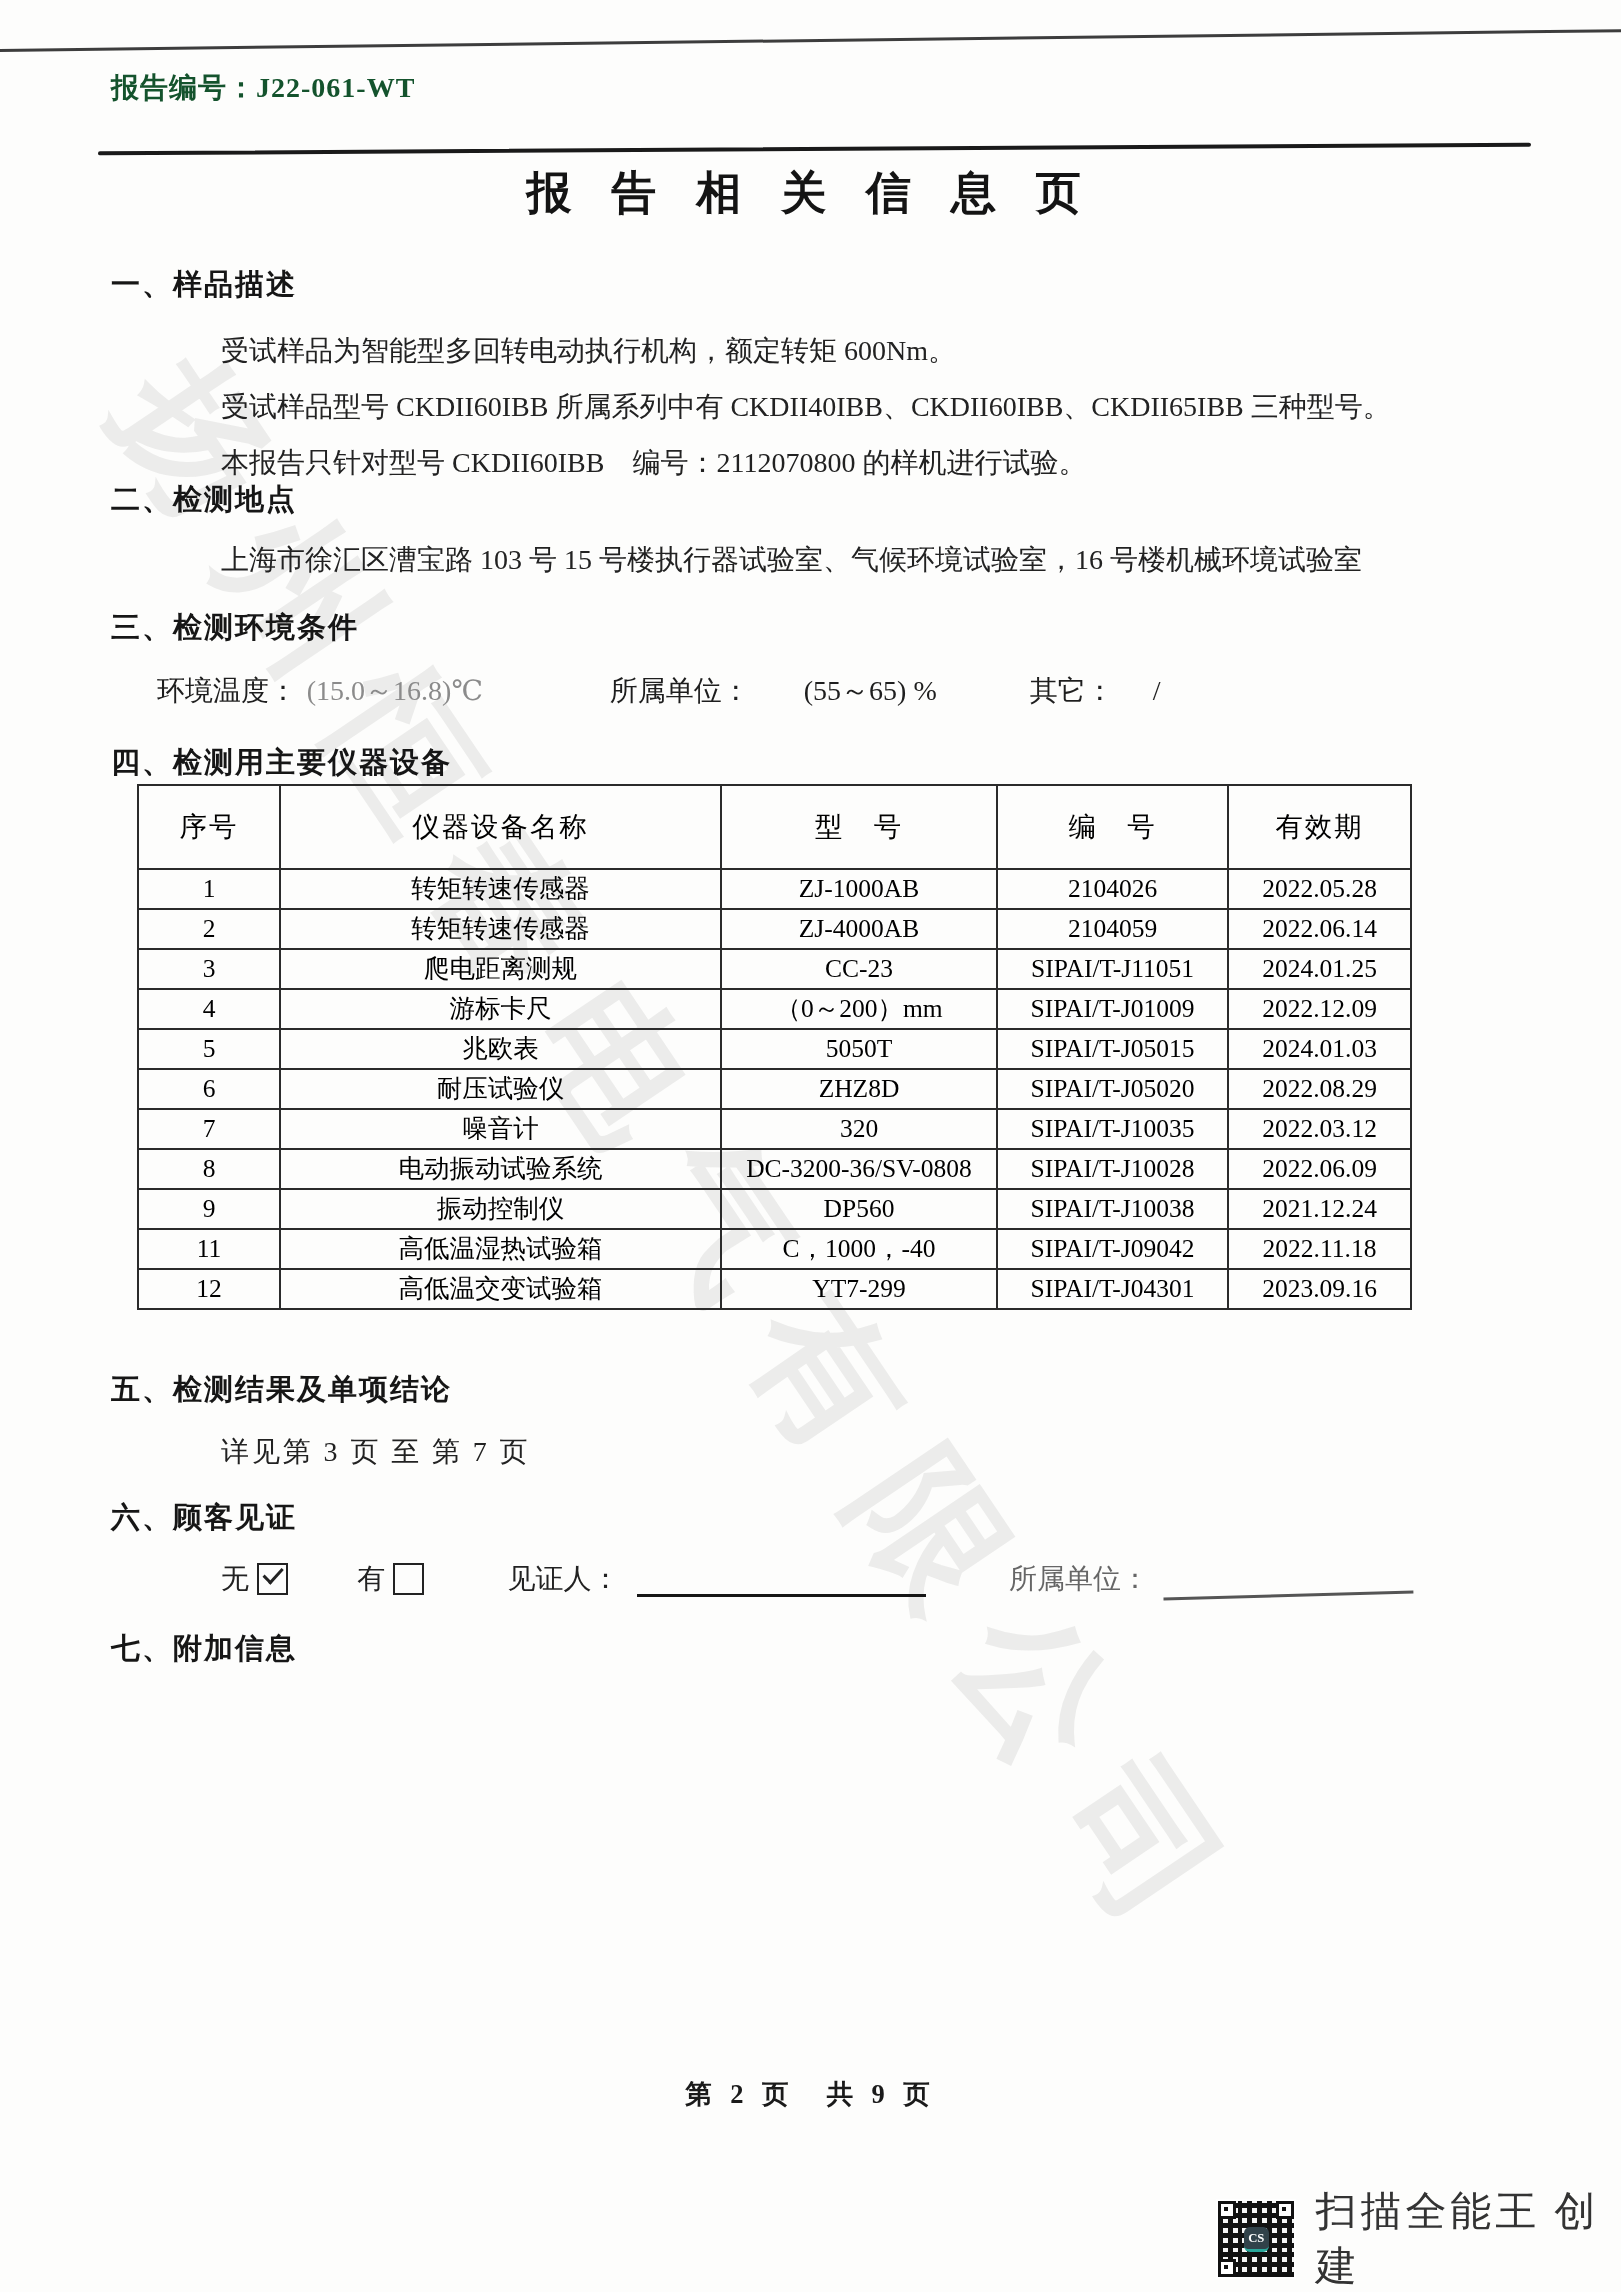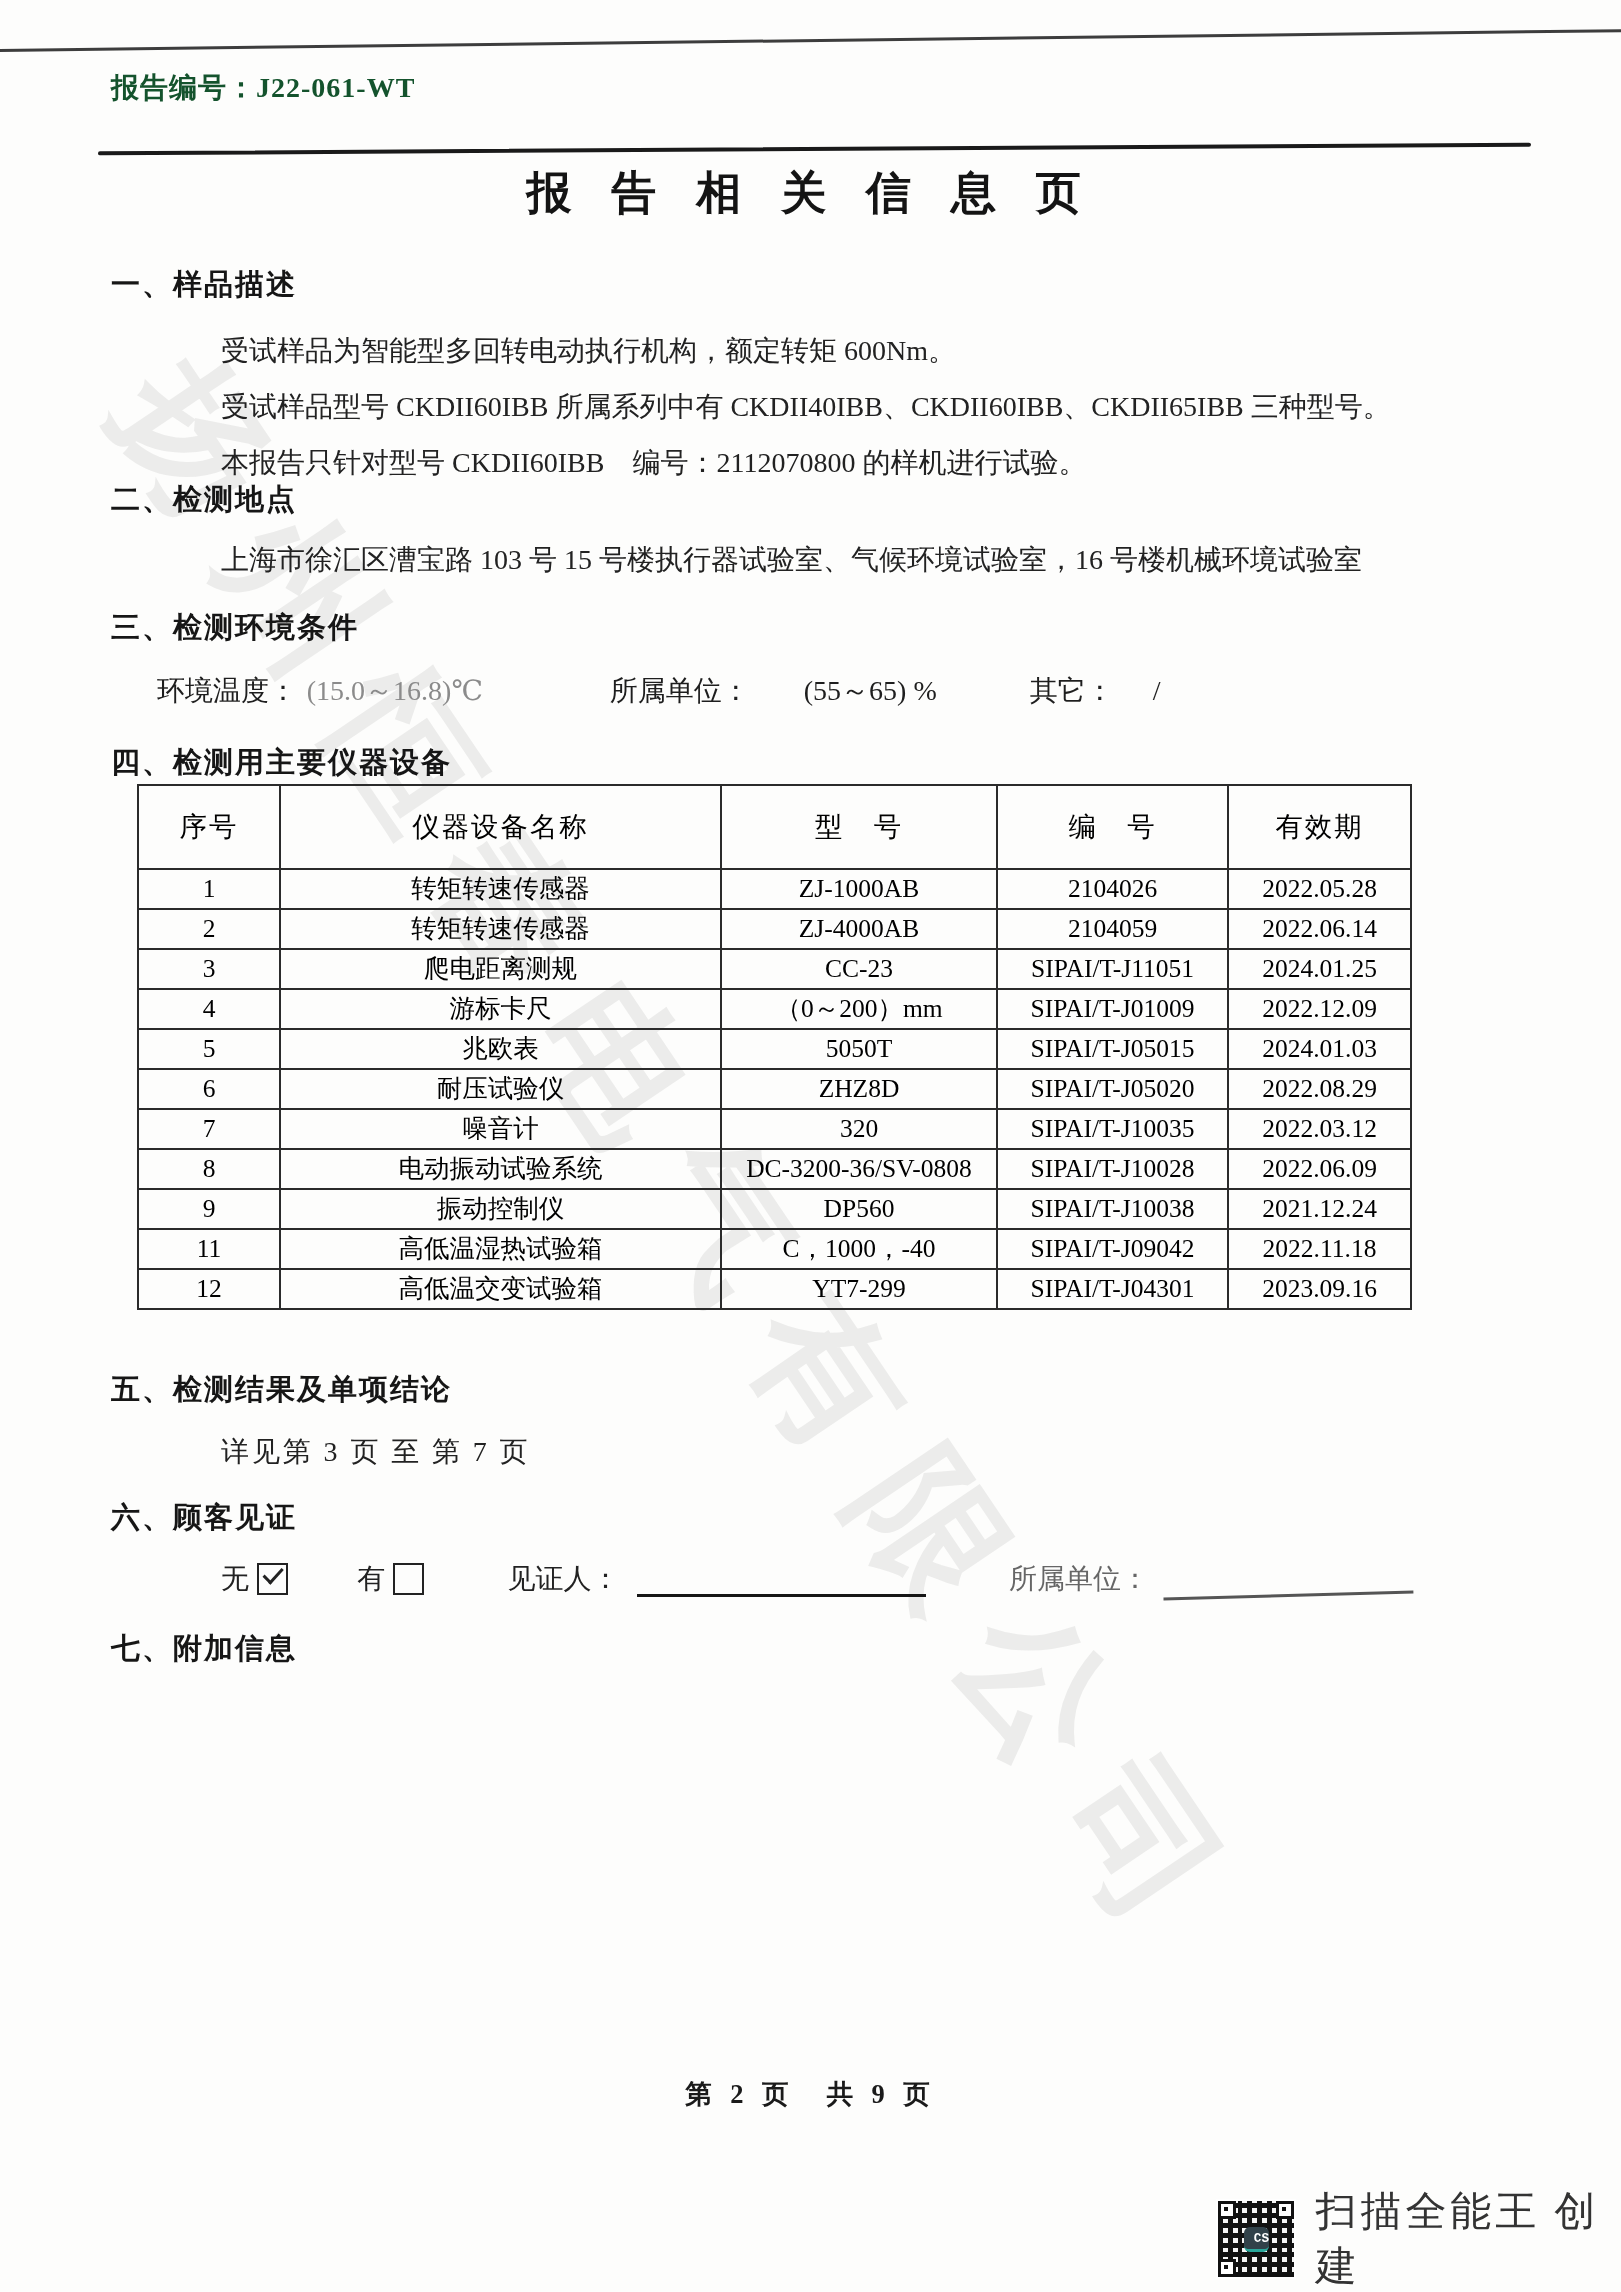--- a/index.html
+++ b/index.html
@@ -111,22 +111,22 @@
       repeating-linear-gradient(0deg,#111 0 4.9px,transparent 4.9px 9.8px),
       repeating-linear-gradient(90deg,#111 0 4.9px,#f5f5f5 4.9px 9.8px);
     outline:2px solid #fff;
   }
   .qr .finder{position:absolute;width:17.6px;height:17.6px;border:3.9px solid #111;background:#fff;box-sizing:border-box;}
   .qr .f-tl{top:0;left:0;} .qr .f-tr{top:0;right:0;} .qr .f-bl{bottom:0;left:0;}
   .qr .finder::after{content:"";position:absolute;left:2.9px;top:2.9px;width:3.9px;height:3.9px;background:#111;}
   .cs-badge{
     position:absolute;left:25.5px;top:25.5px;width:25.5px;height:25.5px;border-radius:5.9px;
     background:#31424a;color:#fff;
-    font-family:Liberation Mono, monospace;font-weight:700;font-size:12.7px;
-    text-align:right;line-height:23.5px;
+    font-family:Liberation Serif, serif;font-weight:700;font-size:12.7px;
+    text-align:center;line-height:23.5px;
     border-bottom:3.9px solid #2aa79b;box-sizing:border-box;
   }
   .credit-text{
     margin-left:21.6px;font-size:41px;color:#333;letter-spacing:3.9px;
     font-family:"Liberation Serif","DejaVu Serif",serif;
   }
 </style>
 </head>
 <body>
 

